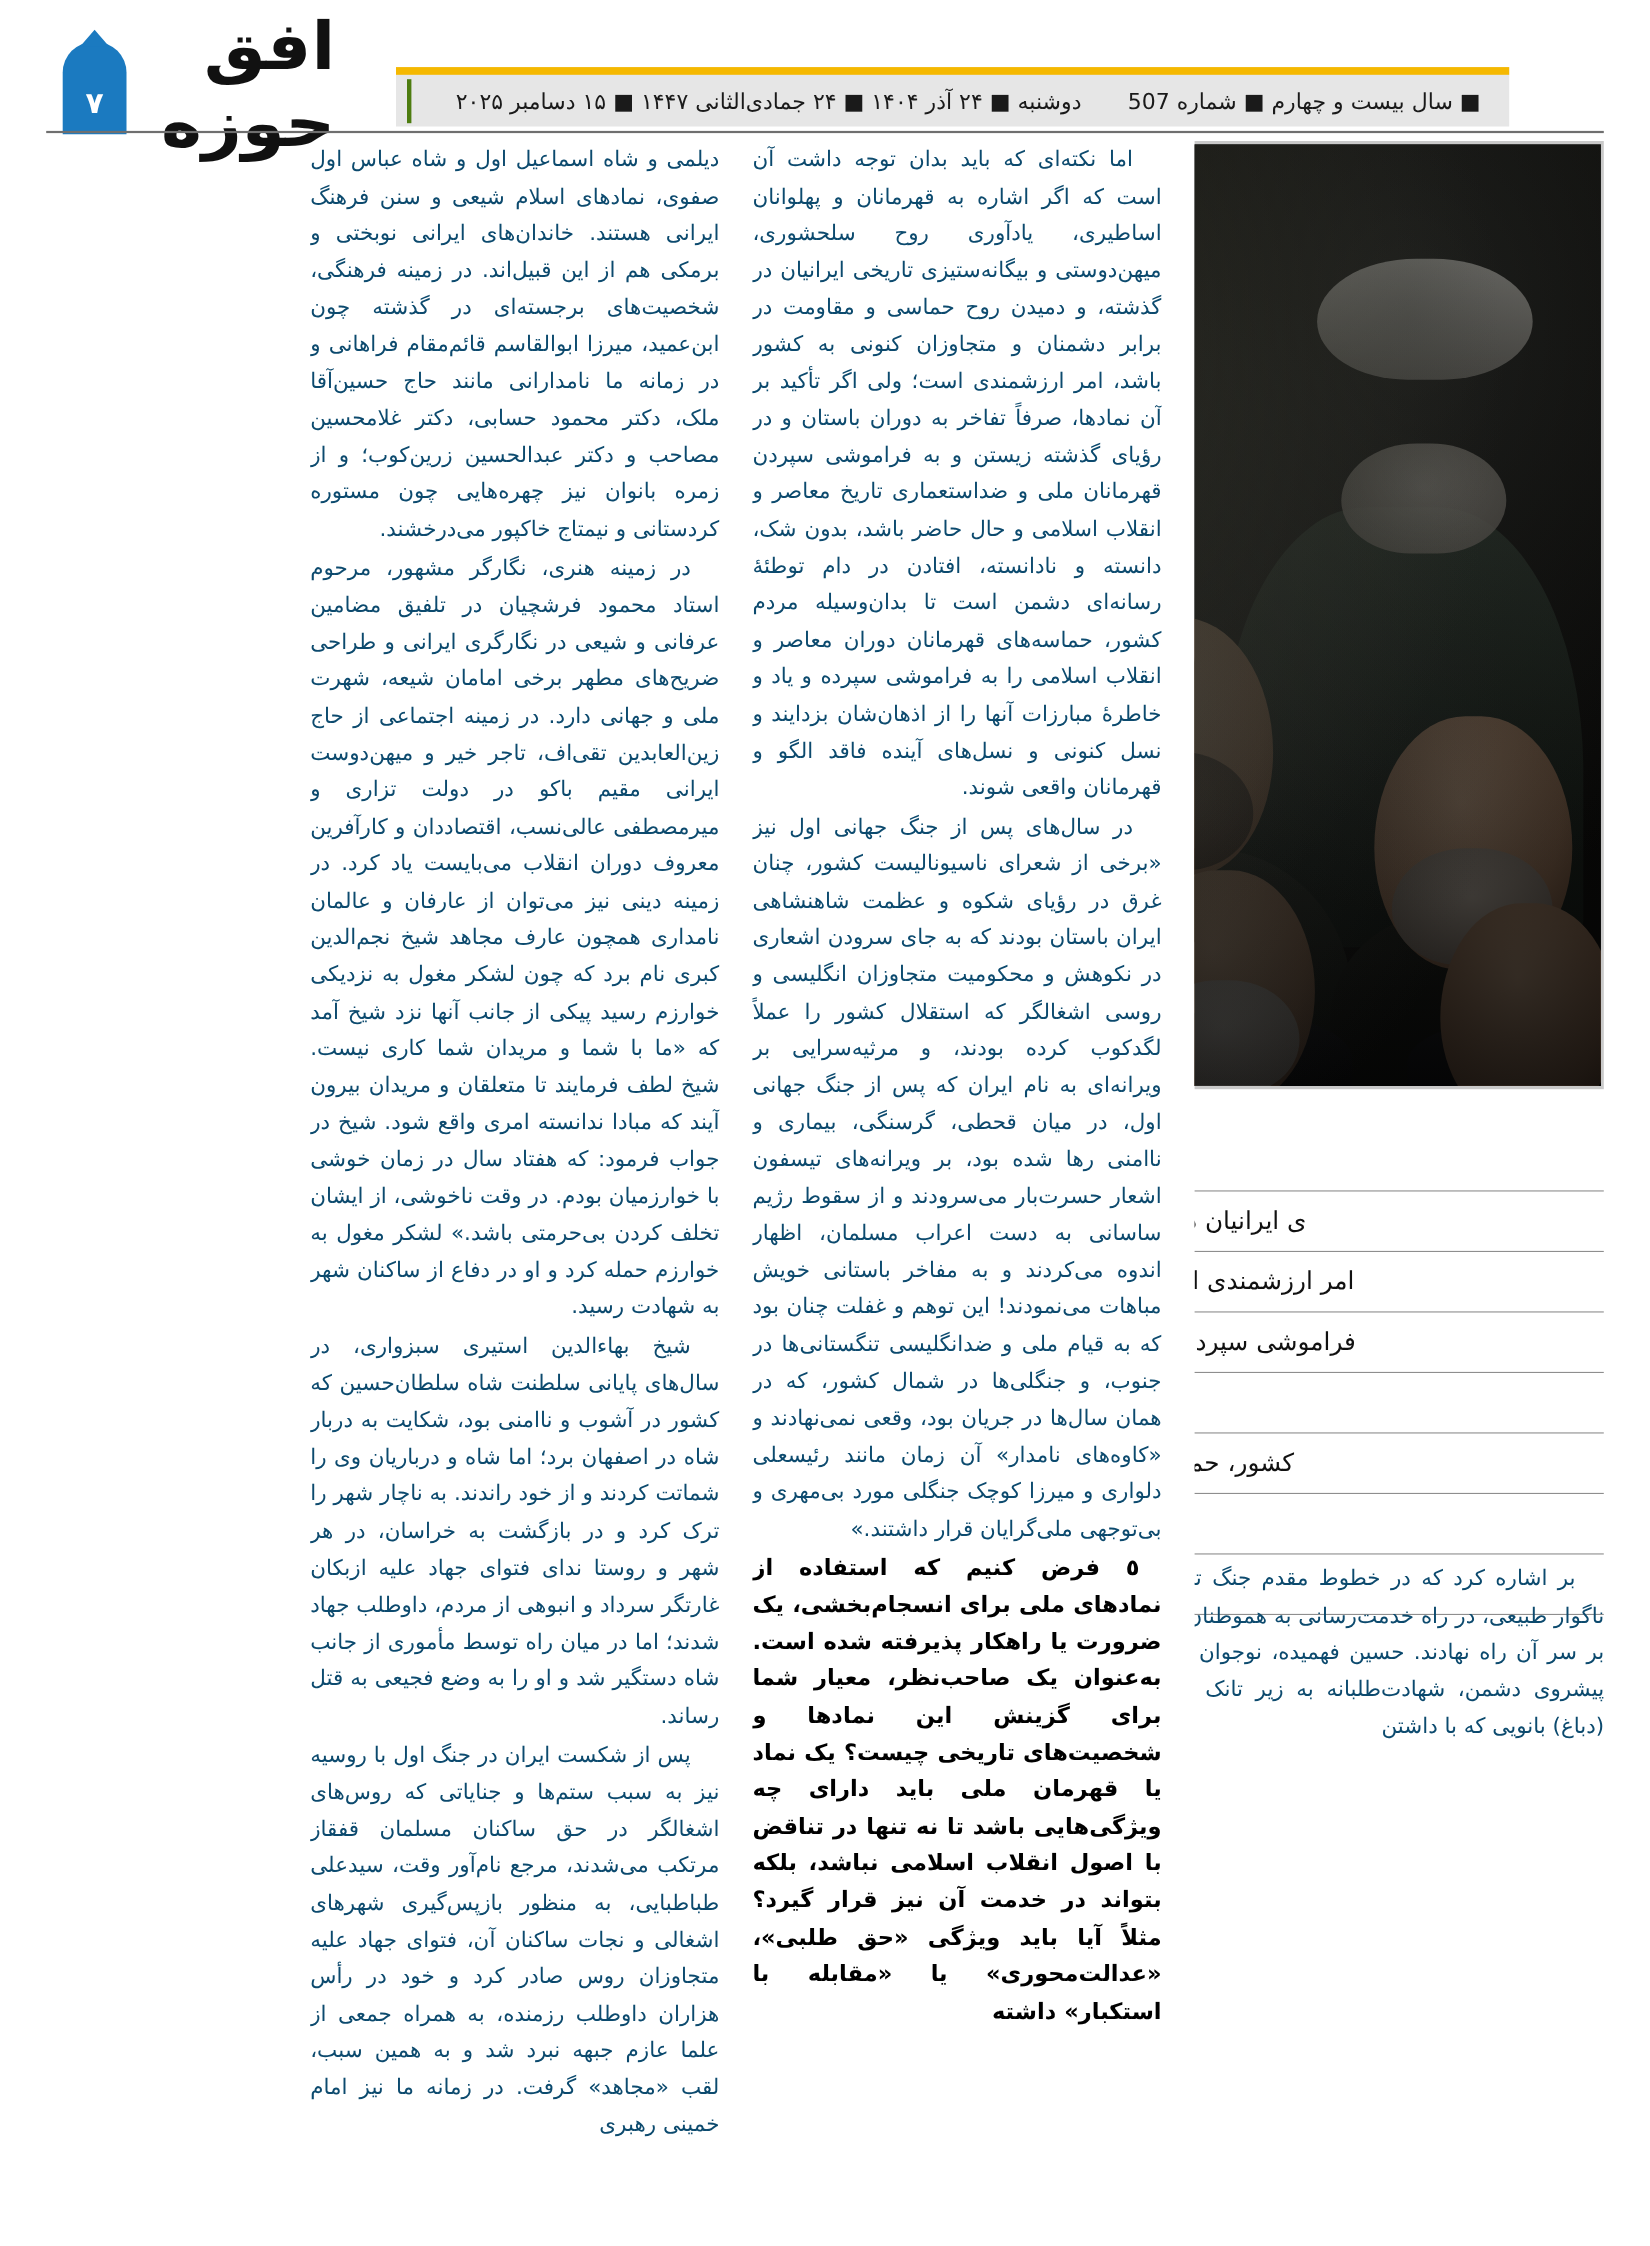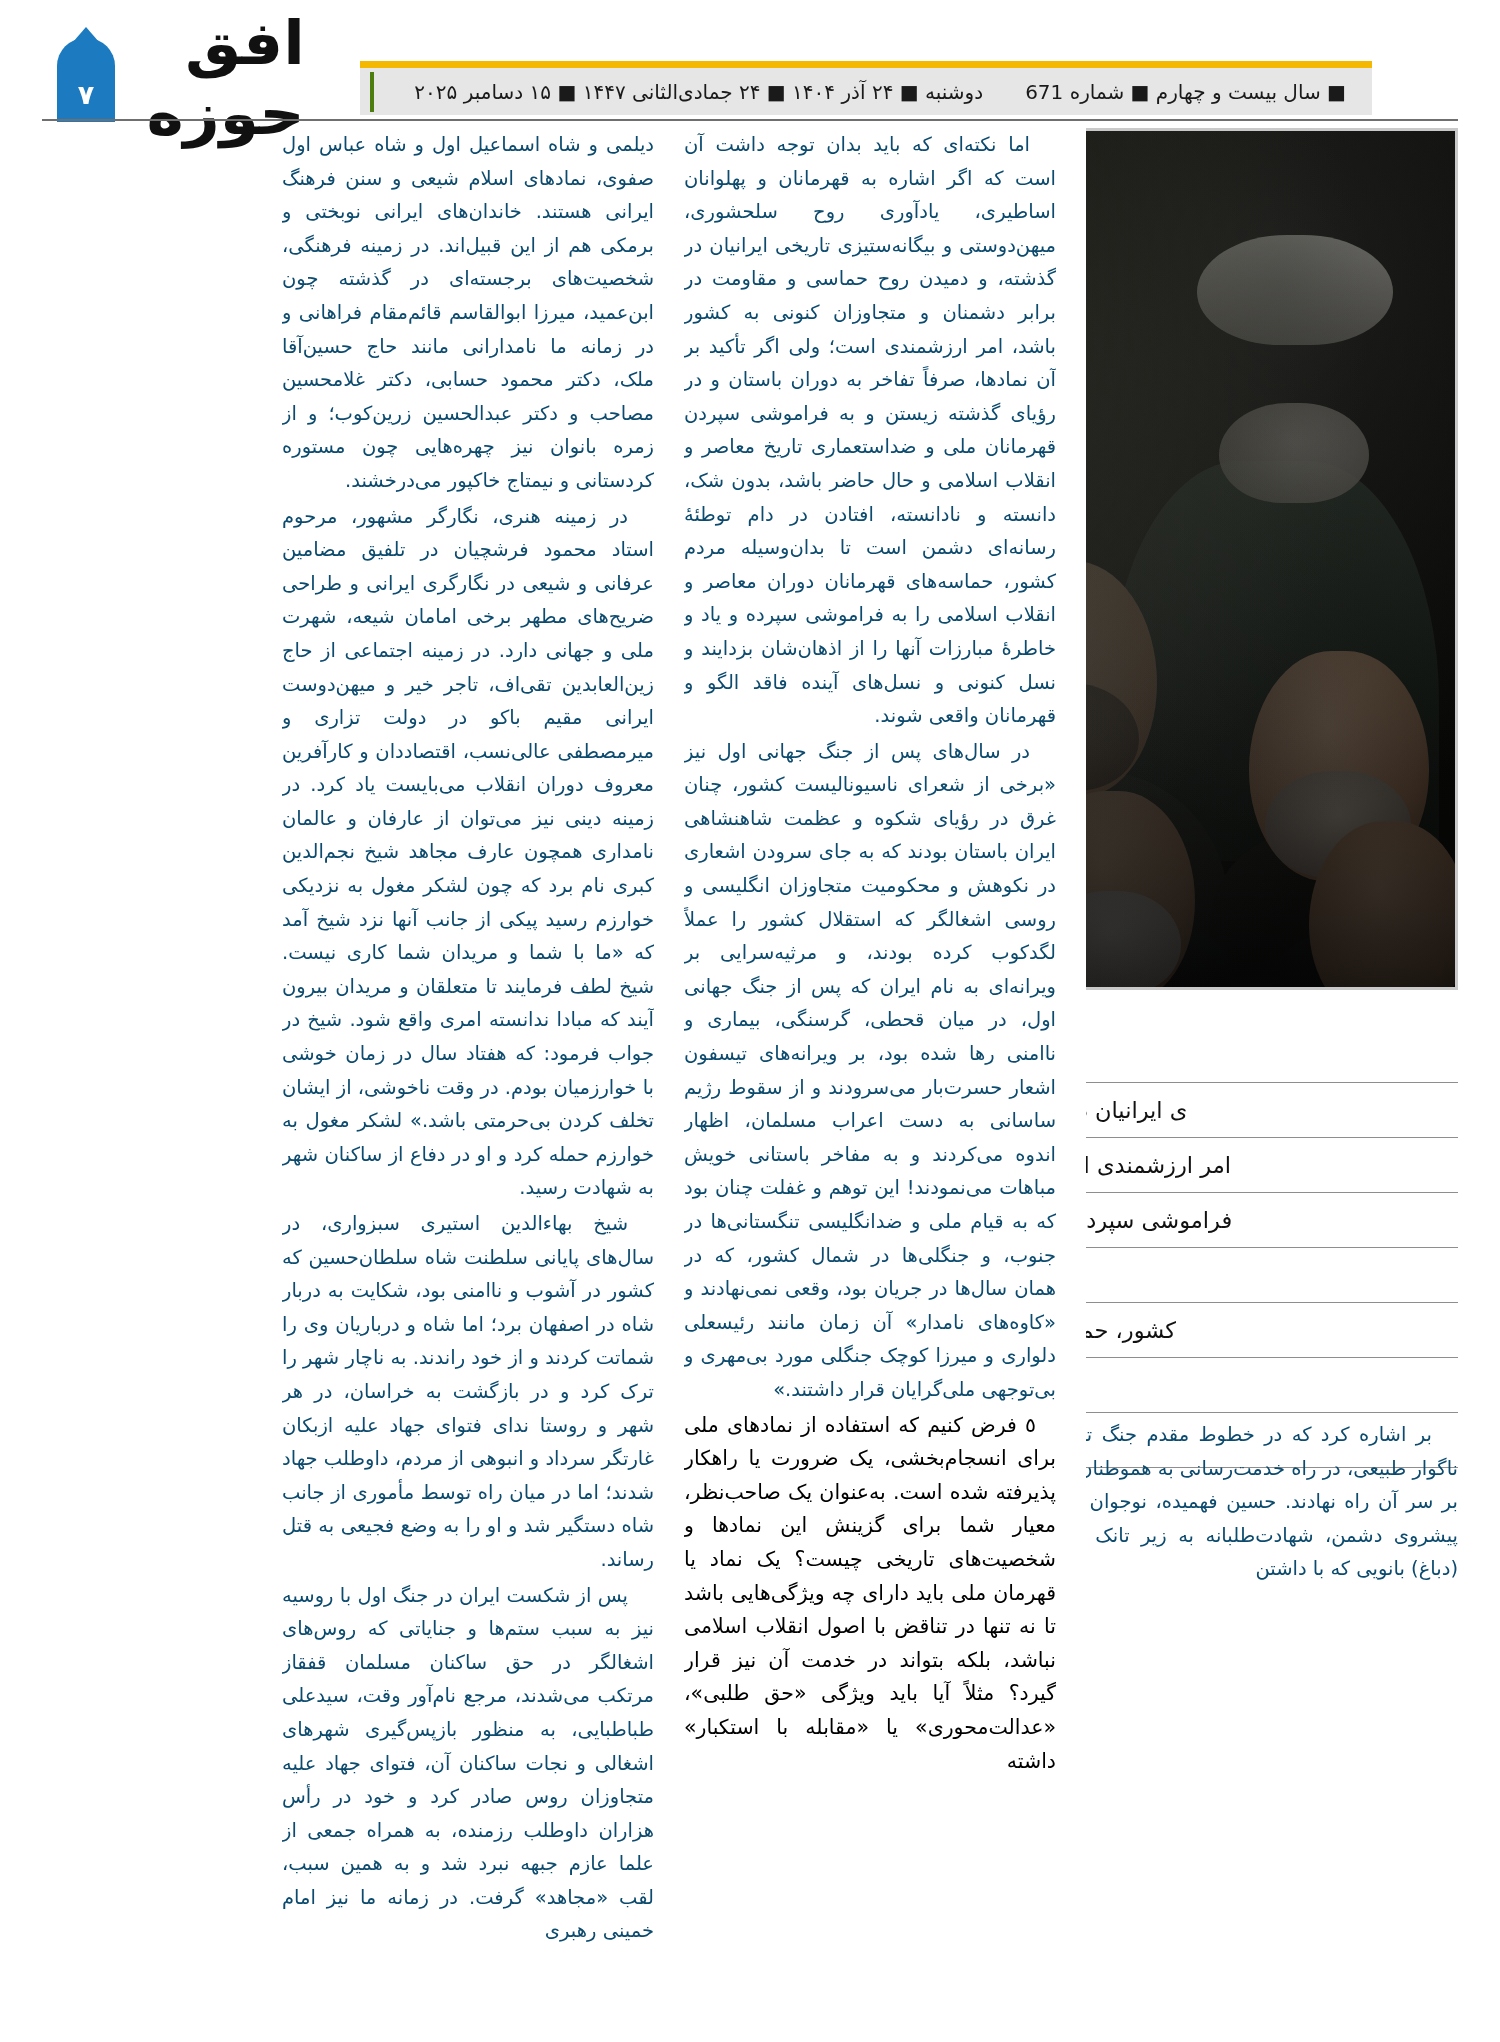--- a/index.html
+++ b/index.html
@@ -144,21 +144,21 @@
 
   .para-bold {
     margin: 0;
     font-family: "DejaVu Sans", "Liberation Sans", sans-serif;
     font-size: 20.5px;
     line-height: 33.6px;
     text-align: justify;
     text-align-last: right;
     color: #000000;
     direction: rtl;
-    font-weight: normal;
+    font-weight: bold;
     text-indent: 20px;
   }
 
   
   #photo-wrap {
     position: absolute;
     right: 0px;
     top: 0px;
     width: 682px;
     height: 862px;
@@ -226,21 +226,21 @@
 </style>
 </head>
 <body>
 
 <div id="masthead">
   <div class="mh-badge">
     <div class="mh-badge-num">۷</div>
   </div>
   <div class="mh-logo">افق حوزه</div>
   <div class="mh-infobar">
-    <div class="mh-cell mh-cell-issue">■ سال بیست و چهارم ■ شماره 671</div>
+    <div class="mh-cell mh-cell-issue">■ سال بیست و چهارم ■ شماره 507</div>
     <div class="mh-cell mh-cell-date">دوشنبه ■ ۲۴ آذر ۱۴۰۴ ■ ۲۴ جمادی‌الثانی ۱۴۴۷ ■ ۱۵ دسامبر ۲۰۲۵</div>
   </div>
   <div class="mh-rule"></div>
 </div>
 
 <div id="content">
 
   <div class="col" id="col-right">
     <div id="photo-wrap">
       <div id="photo">

